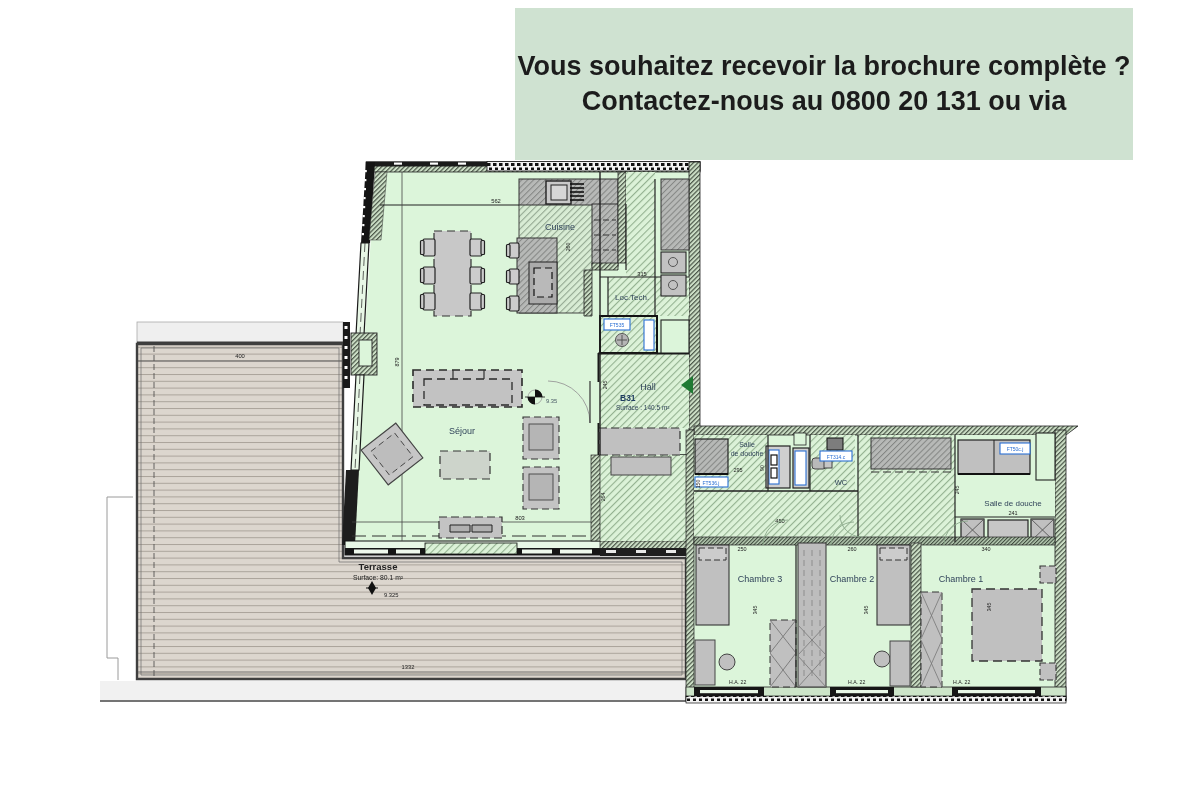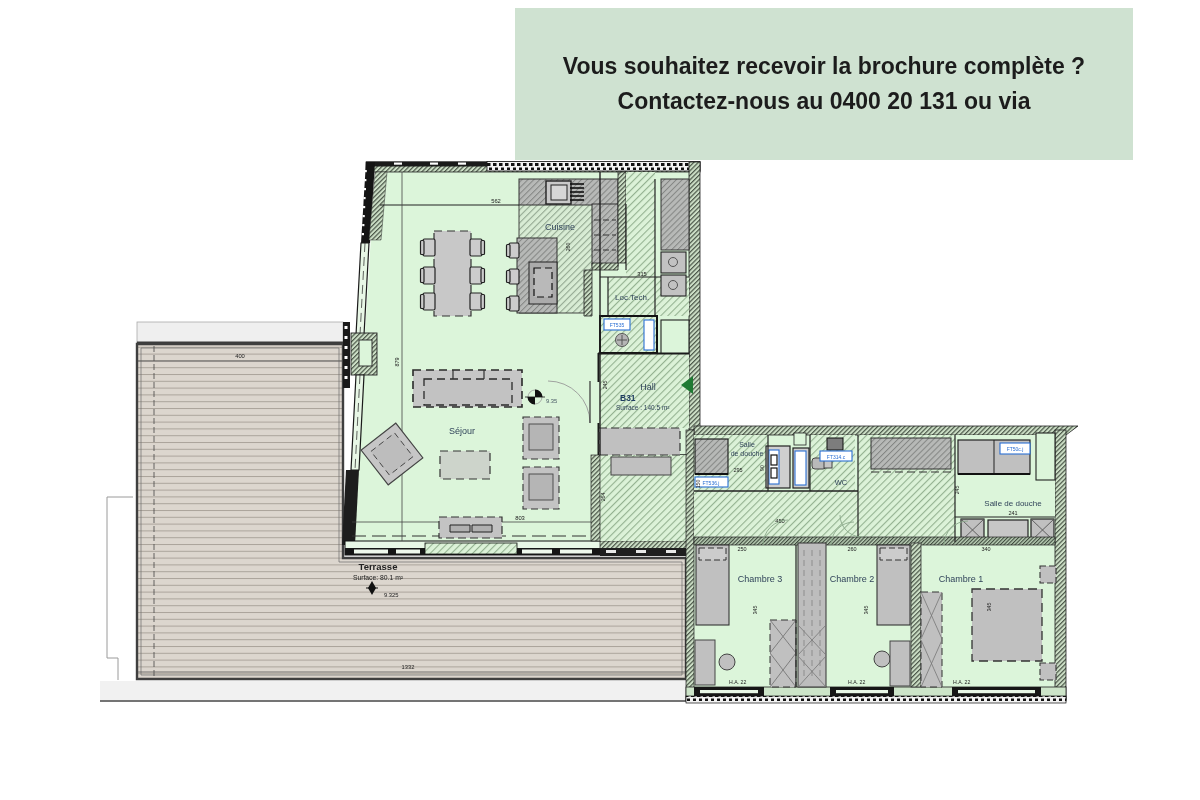--- a/index.html
+++ b/index.html
@@ -1,28 +1,28 @@
 <!DOCTYPE html>
 <html><head>
 <meta charset="utf-8">
 <style>
   html,body{margin:0;padding:0;background:#ffffff;width:1200px;height:800px;overflow:hidden;}
   *{box-sizing:border-box;}
   body{font-family:"Liberation Sans", sans-serif;}
   .banner{position:absolute;left:515px;top:8px;width:618px;height:152px;background:#cfe2d1;
     display:flex;flex-direction:column;justify-content:center;align-items:center;}
-  .banner div{font-weight:bold;color:#1c1c1c;font-size:23px;line-height:35px;white-space:nowrap;}
+  .banner div{font-weight:bold;color:#1c1c1c;font-size:27px;line-height:35px;white-space:nowrap;}
   svg{position:absolute;left:0;top:0;}
 </style>
 </head>
 <body>
 
 <div class="banner">
 <div>Vous souhaitez recevoir la brochure complète ?</div>
-<div>Contactez-nous au 0400 20 131 ou via</div>
+<div>Contactez-nous au 0800 20 131 ou via</div>
 </div>
 <svg width="1200" height="800" viewBox="0 0 1200 800">
 <defs>
   <pattern id="wallH" width="3.2" height="3.2" patternUnits="userSpaceOnUse" patternTransform="rotate(-45)">
     <rect width="3.2" height="3.2" fill="#ccdfc6"></rect>
     <rect width="3.2" height="1.2" fill="#4c584a"></rect>
   </pattern>
   <pattern id="floorH" width="5" height="5" patternUnits="userSpaceOnUse" patternTransform="rotate(-45)">
     <rect width="5" height="5" fill="#dcf2d8"></rect>
     <rect width="5" height="1.1" fill="#94b291"></rect>

